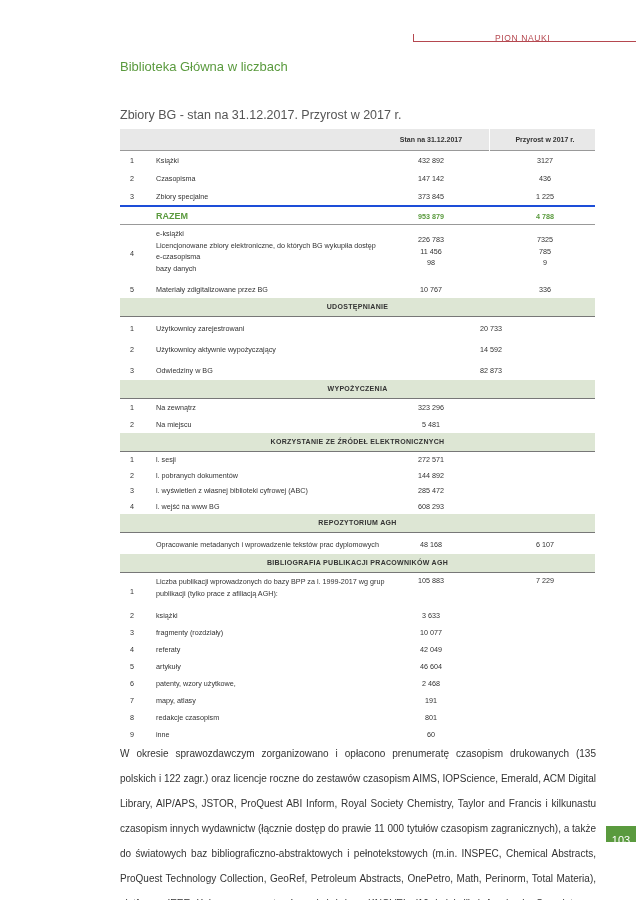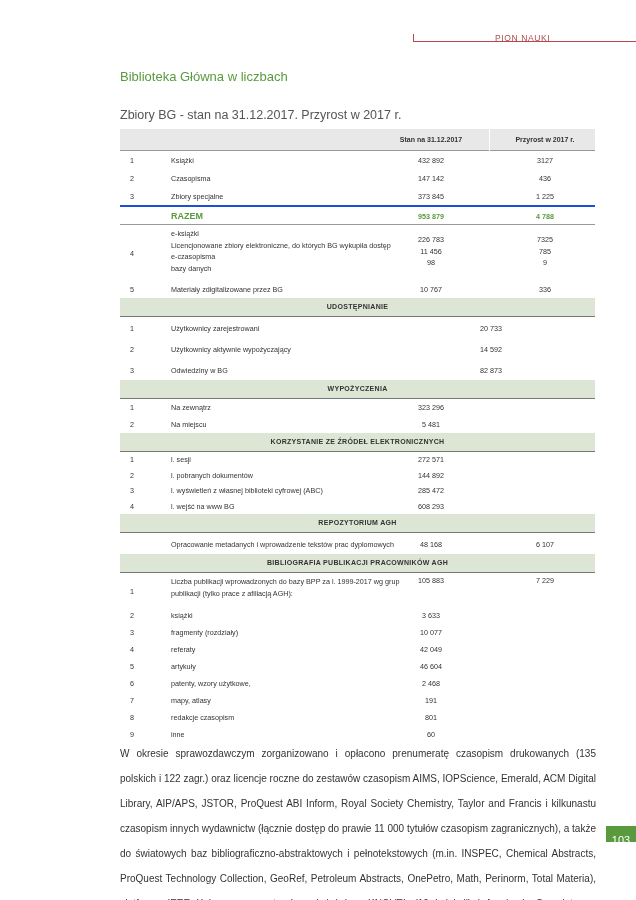--- a/index.html
+++ b/index.html
@@ -3,27 +3,27 @@
 <meta charset="utf-8">
 <style>
   * { box-sizing: border-box; margin: 0; padding: 0; }
   html, body { width: 636px; height: 900px; background: #ffffff; overflow: hidden; }
   body { position: relative; font-family: "Liberation Sans", sans-serif; color: #3a3a3a; }
 
   .header-rule { position: absolute; left: 413px; top: 41px; width: 223px; height: 1px; background: #b5474f; }
   .header-tick { position: absolute; left: 413px; top: 34px; width: 1px; height: 8px; background: #b5474f; }
   .header-label { position: absolute; left: 495px; top: 33px; font-size: 8.5px; letter-spacing: 0.6px; color: #b5474f; }
 
-  .section-title { position: absolute; left: 120px; top: 69px; font-size: 13px; color: #5a9a3e; }
+  .section-title { position: absolute; left: 120px; top: 59px; font-size: 13px; color: #5a9a3e; }
   .sub-title { position: absolute; left: 120px; top: 108px; font-size: 12.5px; color: #555; }
 
   .tbl { position: absolute; left: 120px; top: 129px; width: 475px; font-size: 7.2px; color: #333; }
   .row { position: relative; width: 100%; }
   .row .num { position: absolute; left: 10px; }
-  .row .lbl { position: absolute; left: 51px; }
+  .row .lbl { position: absolute; left: 36px; }
   .row .v1 { position: absolute; left: 266px; width: 90px; text-align: center; }
   .row .v2 { position: absolute; left: 380px; width: 90px; text-align: center; }
   .row .vc { position: absolute; left: 336px; width: 70px; text-align: center; }
 
   .thead { height: 22px; background: #e8e8e8; border-bottom: 1px solid #999; font-weight: bold; font-size: 7px; }
   .thead .v1, .thead .v2 { top: 7px; }
   .thead .sep { position: absolute; left: 369px; top: 0; width: 1px; height: 22px; background: #fff; }
 
   .r { height: 18px; }
   .r span { top: 5px; }

